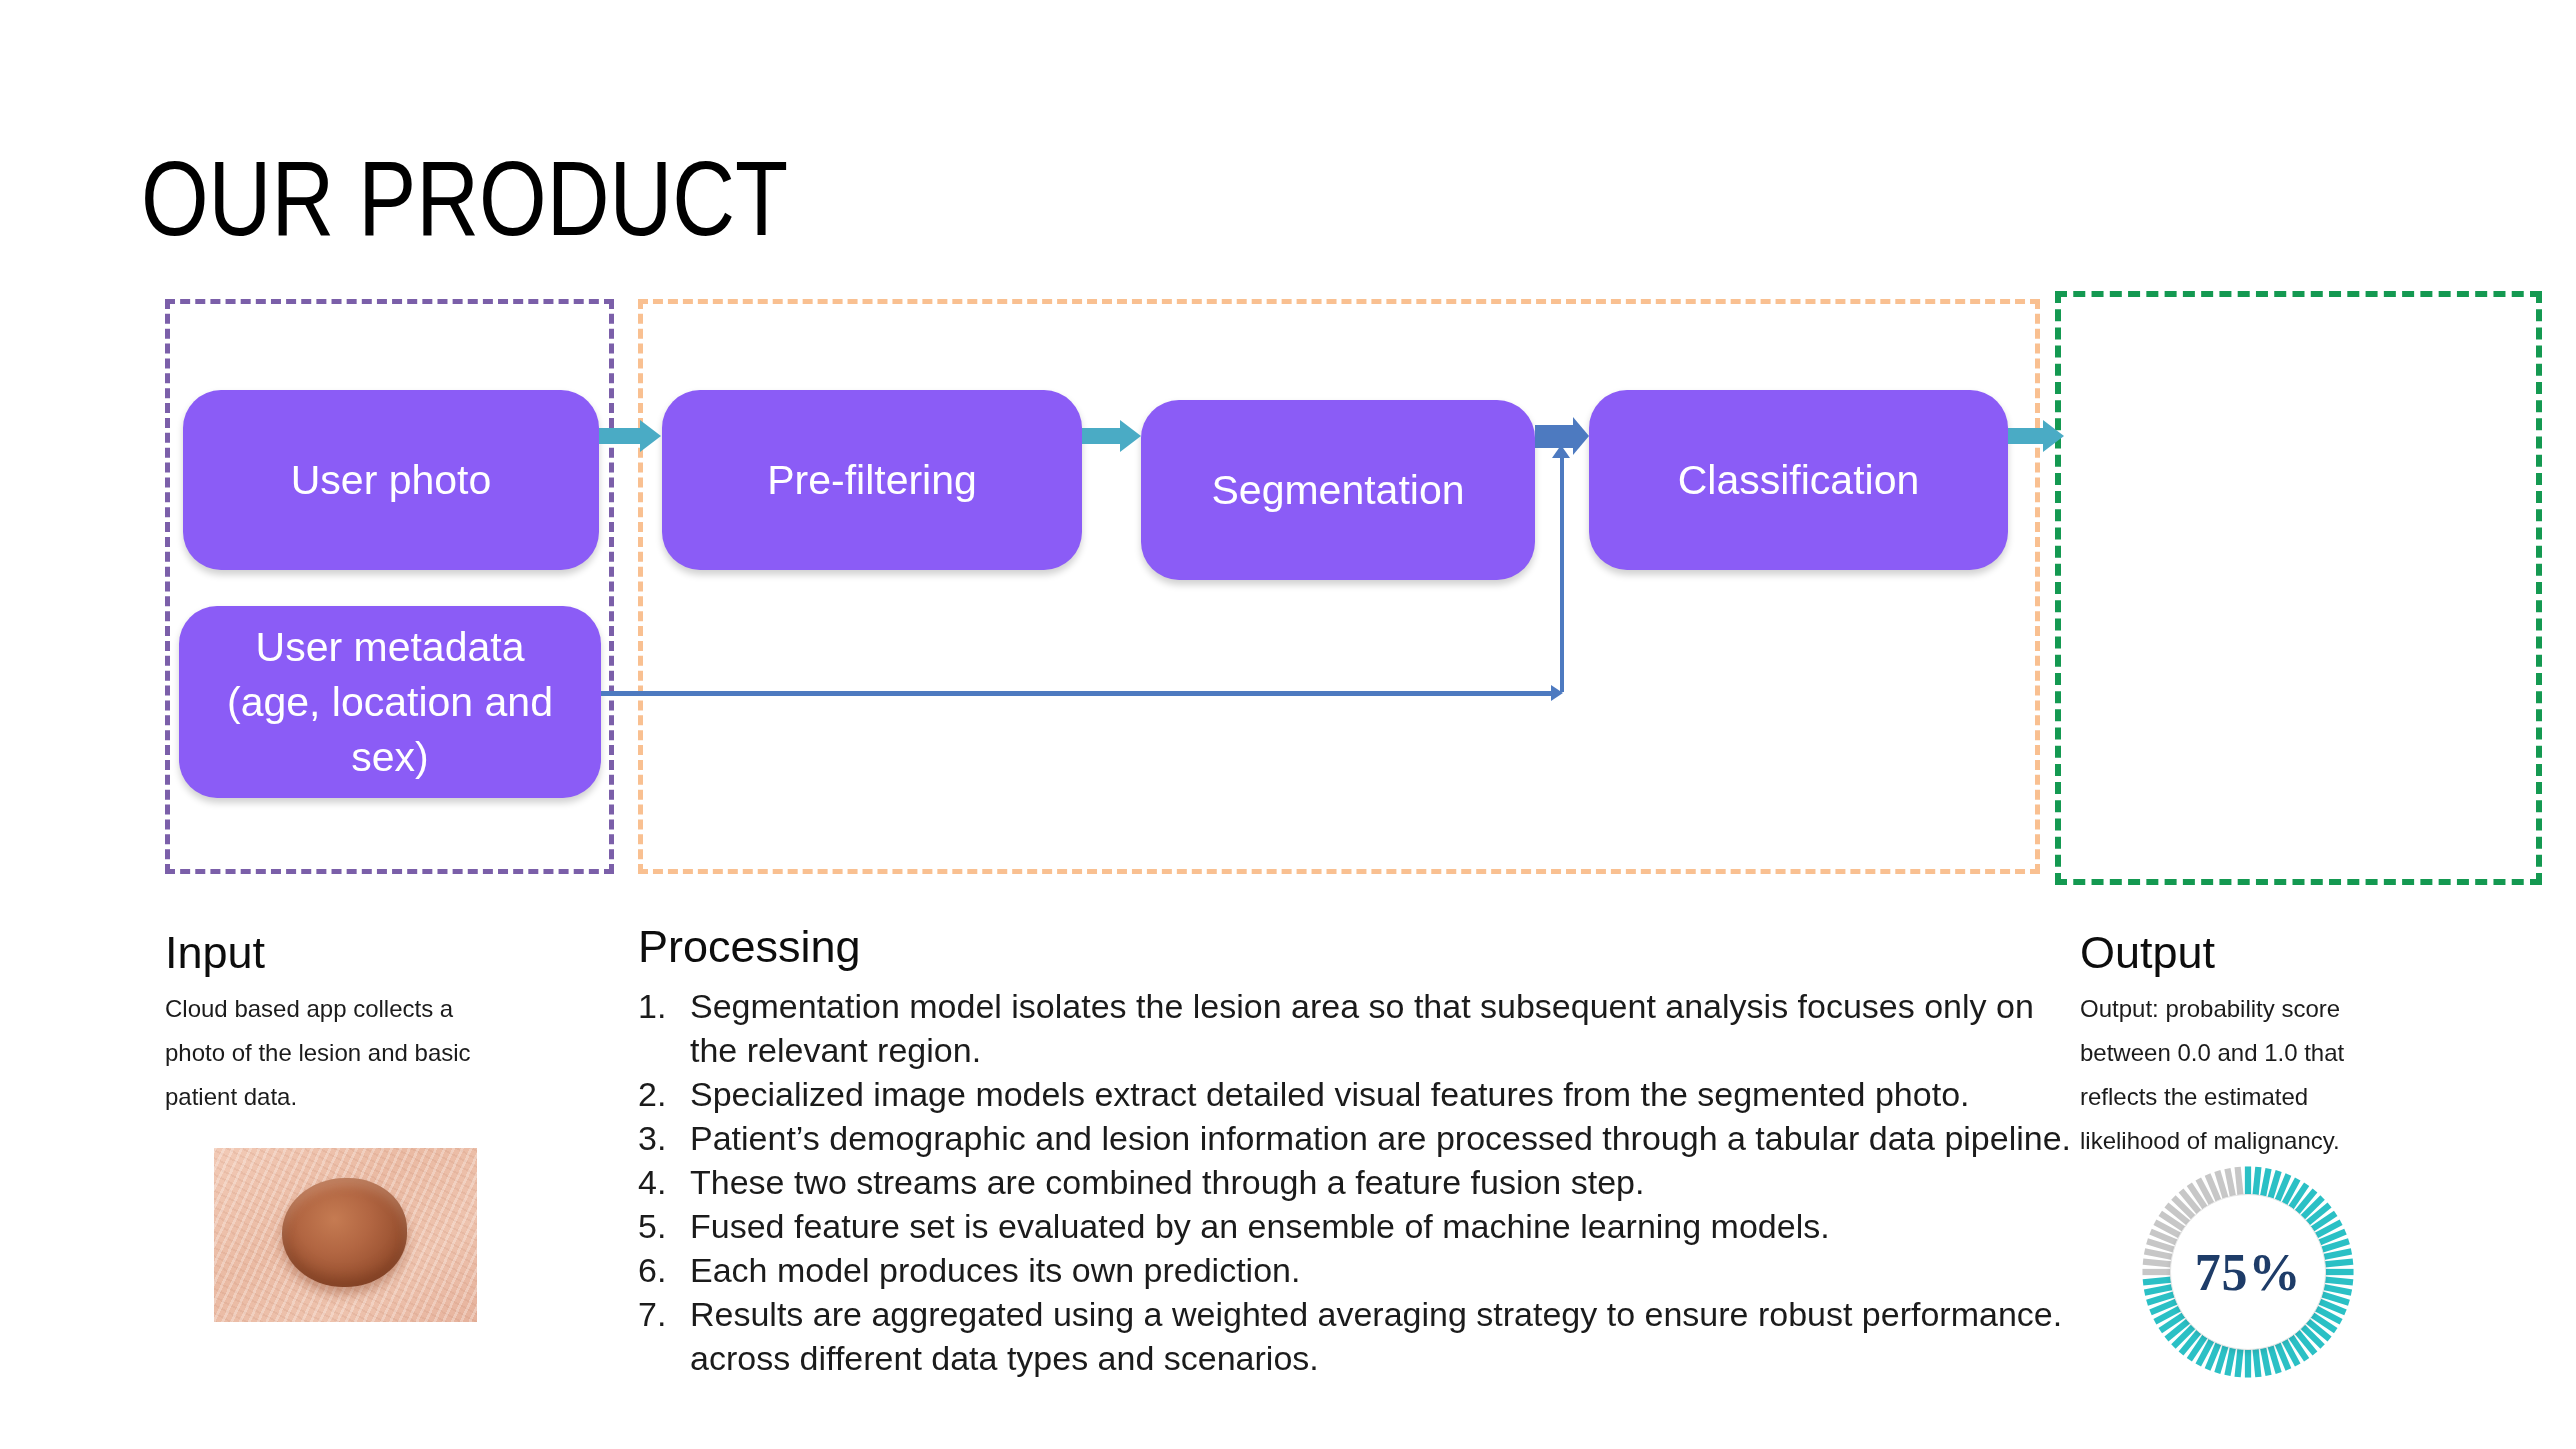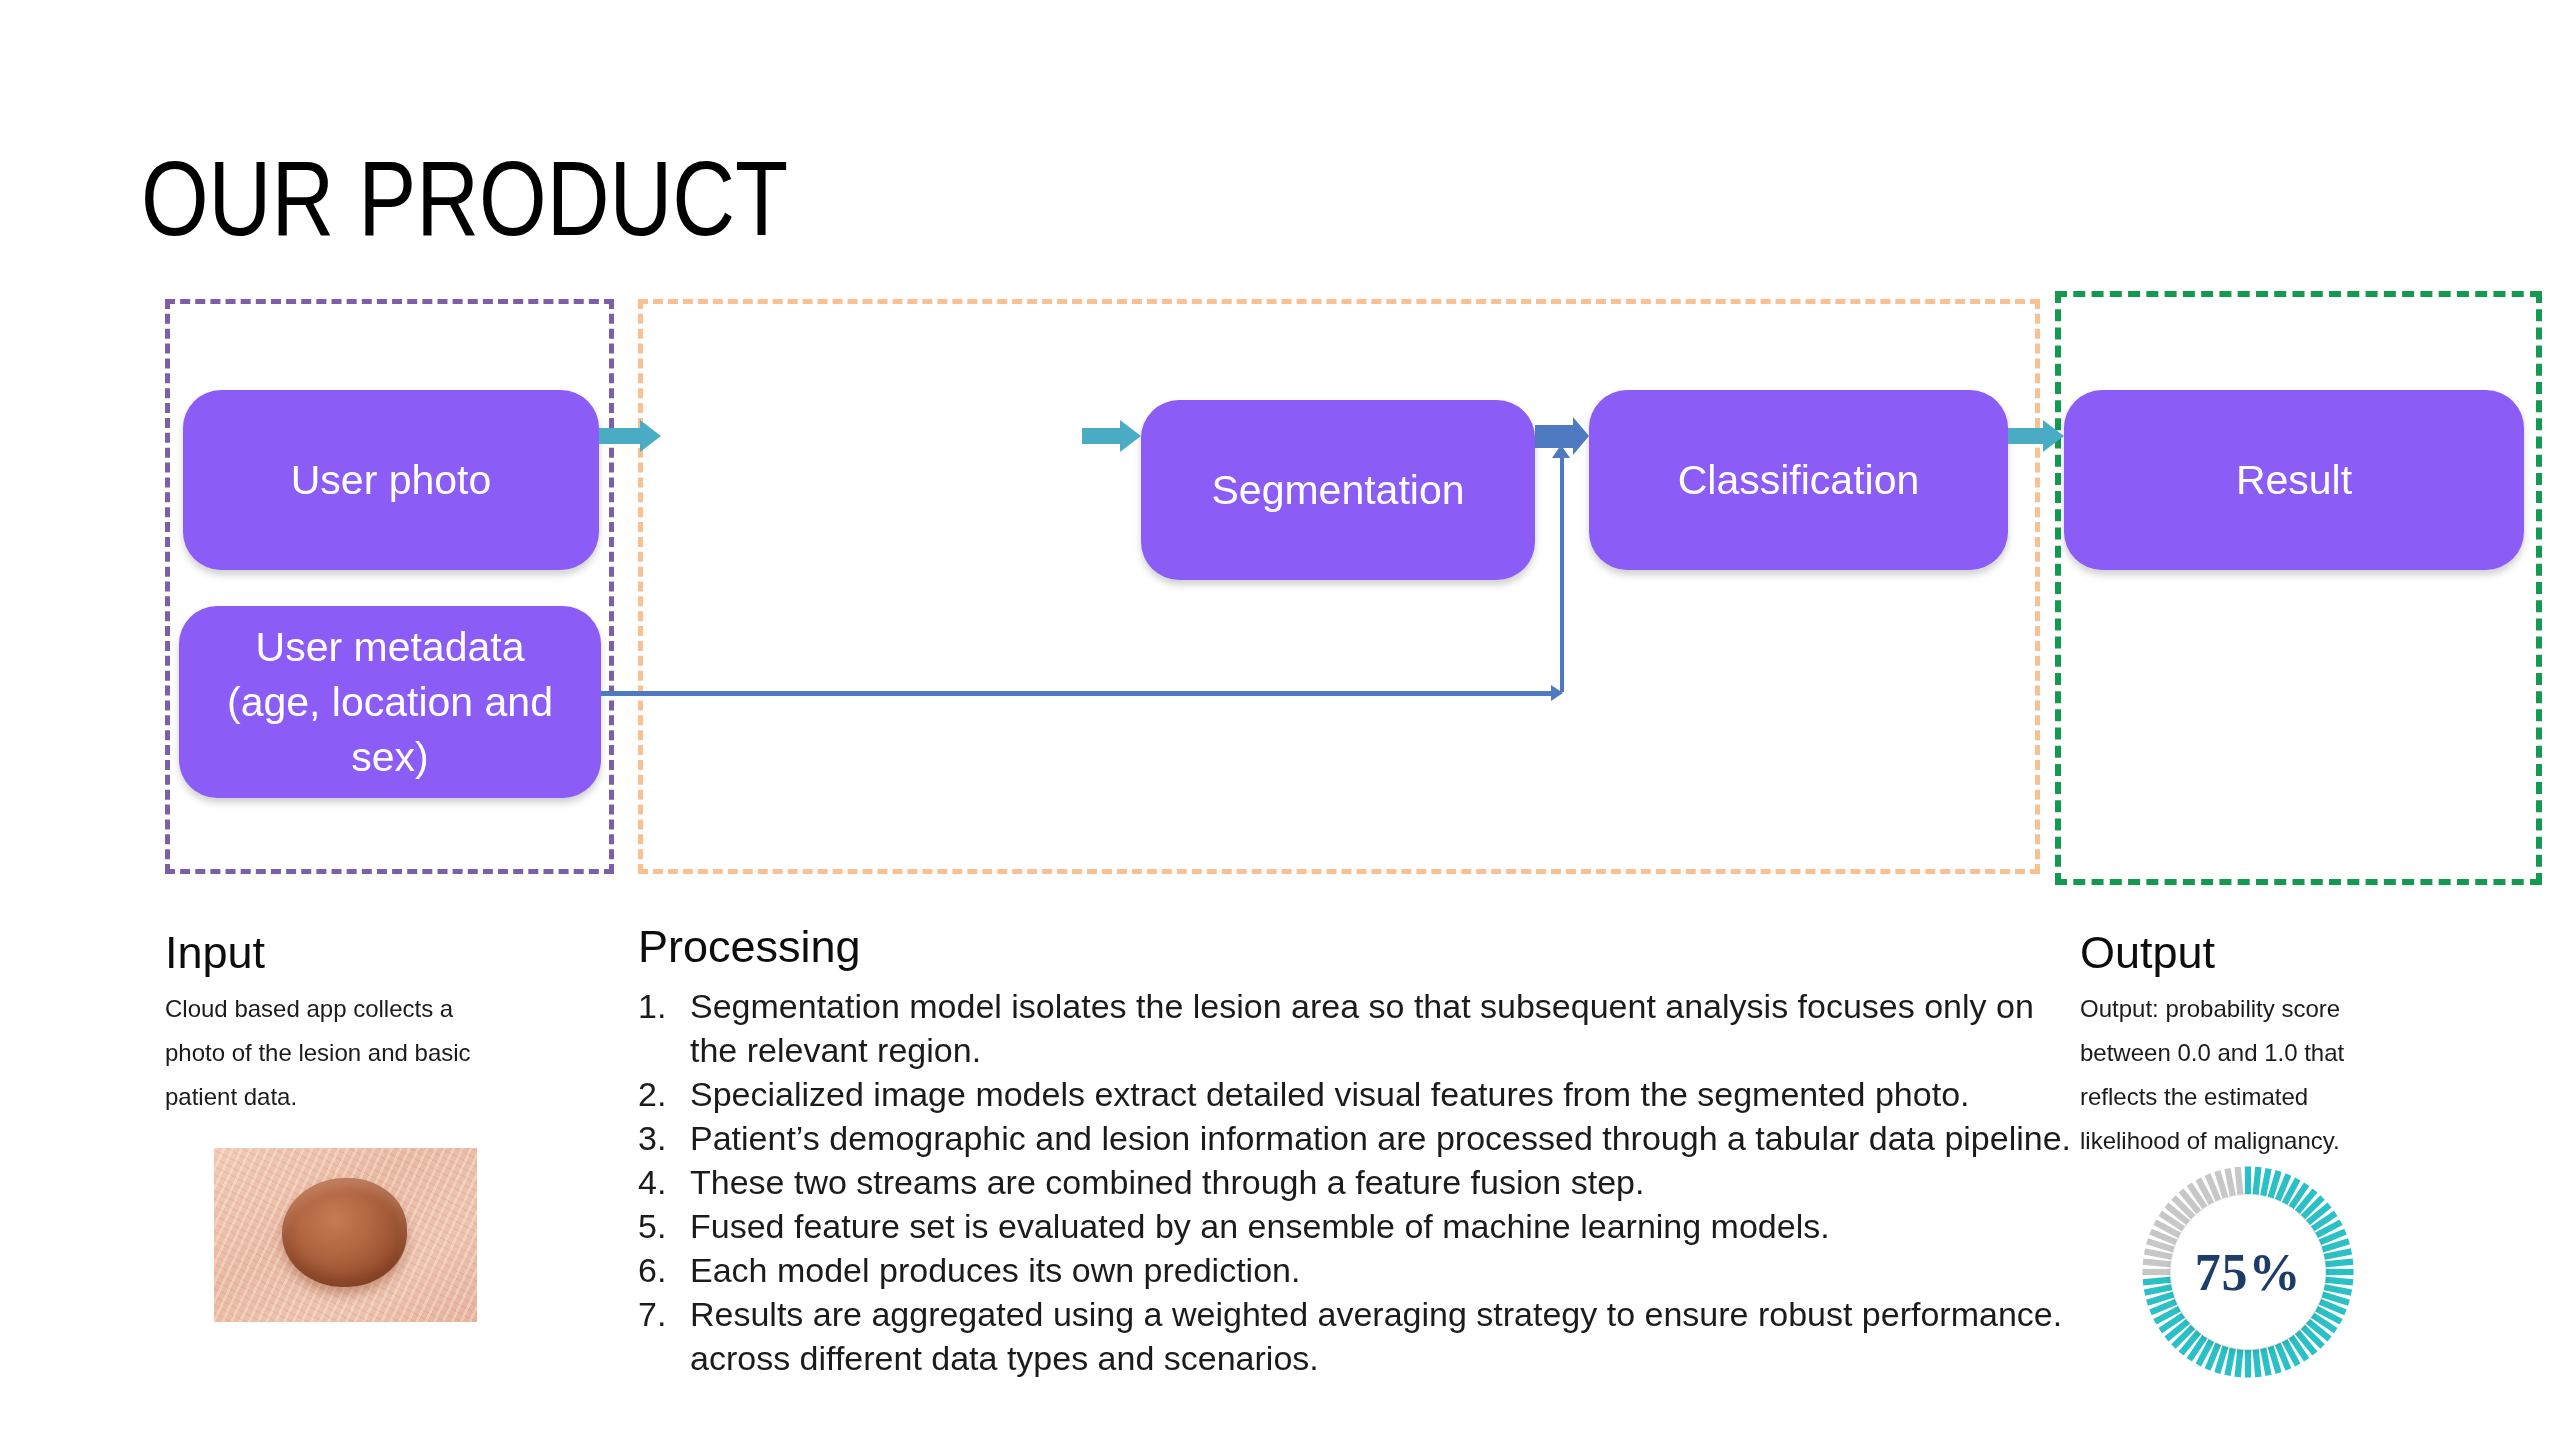--- a/index.html
+++ b/index.html
@@ -111,23 +111,23 @@
 
 <div class="slide">
 
   <div class="abs title">OUR PRODUCT</div>
 
   <div class="outline outline-input"></div>
   <div class="outline outline-processing"></div>
   <div class="outline outline-output"></div>
 
   <div class="fbox b-userphoto">User photo</div>
+  <div class="fbox b-prefilter">Pre-filtering</div>
   <div class="fbox b-segment">Segmentation</div>
   <div class="fbox b-classify">Classification</div>
-  <div class="fbox b-result">Result</div>
   <div class="fbox b-metadata">User metadata
 (age, location and
 sex)</div>
 
   <div class="shaft a1-shaft"></div>
   <div class="head head-teal a1-head"></div>
   <div class="shaft a2-shaft"></div>
   <div class="head head-teal a2-head"></div>
   <div class="shaft a4-shaft"></div>
   <div class="head head-teal a4-head"></div>

